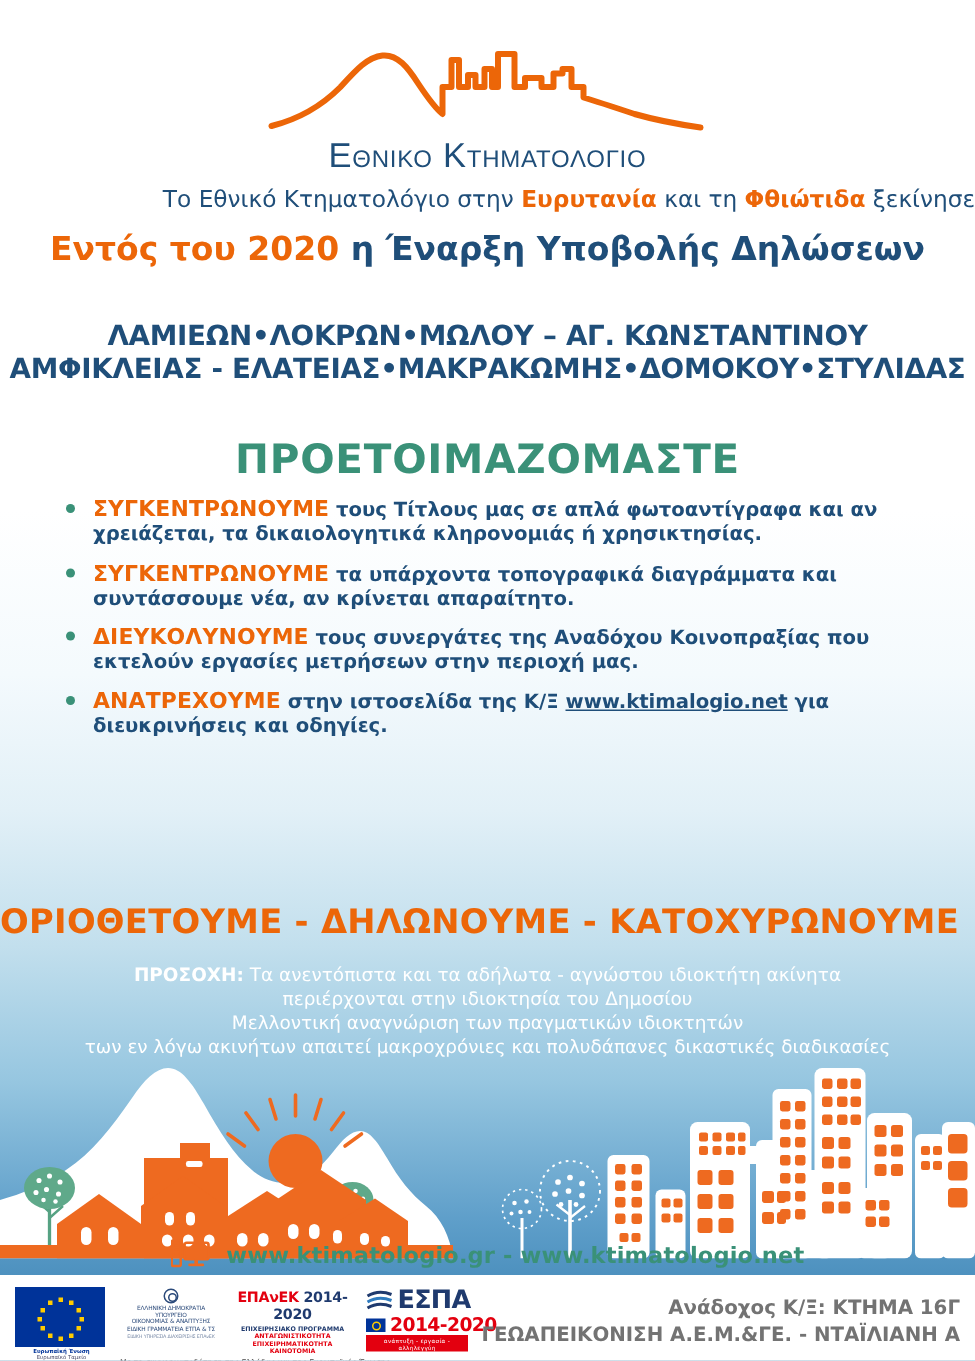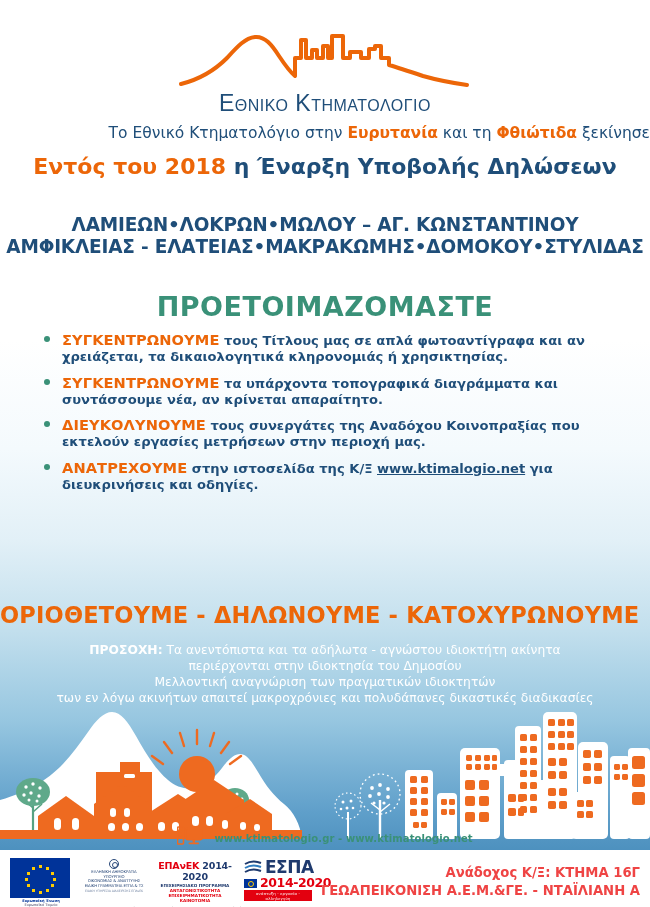--- a/index.html
+++ b/index.html
@@ -170,21 +170,21 @@
   }
   .urlbar .pcicon {
     display: inline-block;
     vertical-align: -4px;
     margin-right: 6px;
   }
   .urlbar .urltext {
     display: inline-block;
     color: #3a9178;
     font-weight: bold;
-    font-size: 10px;
+    font-size: 15px;
     letter-spacing: 0.1px;
   }
 
   
   .footer {
     position: absolute;
     left: 0; top: 836px;
     width: 650px; height: 71px;
     background: #ffffff;
   }
@@ -296,21 +296,21 @@
     position: absolute;
     left: 80px; top: 56px;
     font-size: 5.2px;
     color: #4a4a4a;
   }
 
   .contractor {
     position: absolute;
     right: 10px; top: 14px;
     text-align: right;
-    color: #ef4444;
+    color: #737373;
     font-weight: bold;
     font-size: 13.2px;
     line-height: 18px;
   }
 </style>
 </head>
 <body>
 
 <div class="poster">
 
@@ -322,21 +322,21 @@
       <span>Εθνικο</span>
       <span>Κτηματολογιο</span>
     </div>
   </div>
 
   <div class="intro-line l1">
     <span>Το Εθνικό Κτηματολόγιο στην </span><span class="hl">Ευρυτανία</span><span> και τη </span><span class="hl">Φθιώτιδα</span><span> ξεκίνησε</span>
   </div>
 
   <div class="headline">
-    <span class="orange">Εντός του 2018</span>
+    <span class="orange">Εντός του 2020</span>
     <span>η Έναρξη Υποβολής Δηλώσεων</span>
   </div>
 
 
   <div class="munis">
     <div>ΛΑΜΙΕΩΝ•ΛΟΚΡΩΝ•ΜΩΛΟΥ – ΑΓ. ΚΩΝΣΤΑΝΤΙΝΟΥ</div>
     <div>ΑΜΦΙΚΛΕΙΑΣ - ΕΛΑΤΕΙΑΣ•ΜΑΚΡΑΚΩΜΗΣ•ΔΟΜΟΚΟΥ•ΣΤΥΛΙΔΑΣ</div>
   </div>
 
   <div class="prep-title">ΠΡΟΕΤΟΙΜΑΖΟΜΑΣΤΕ</div>

